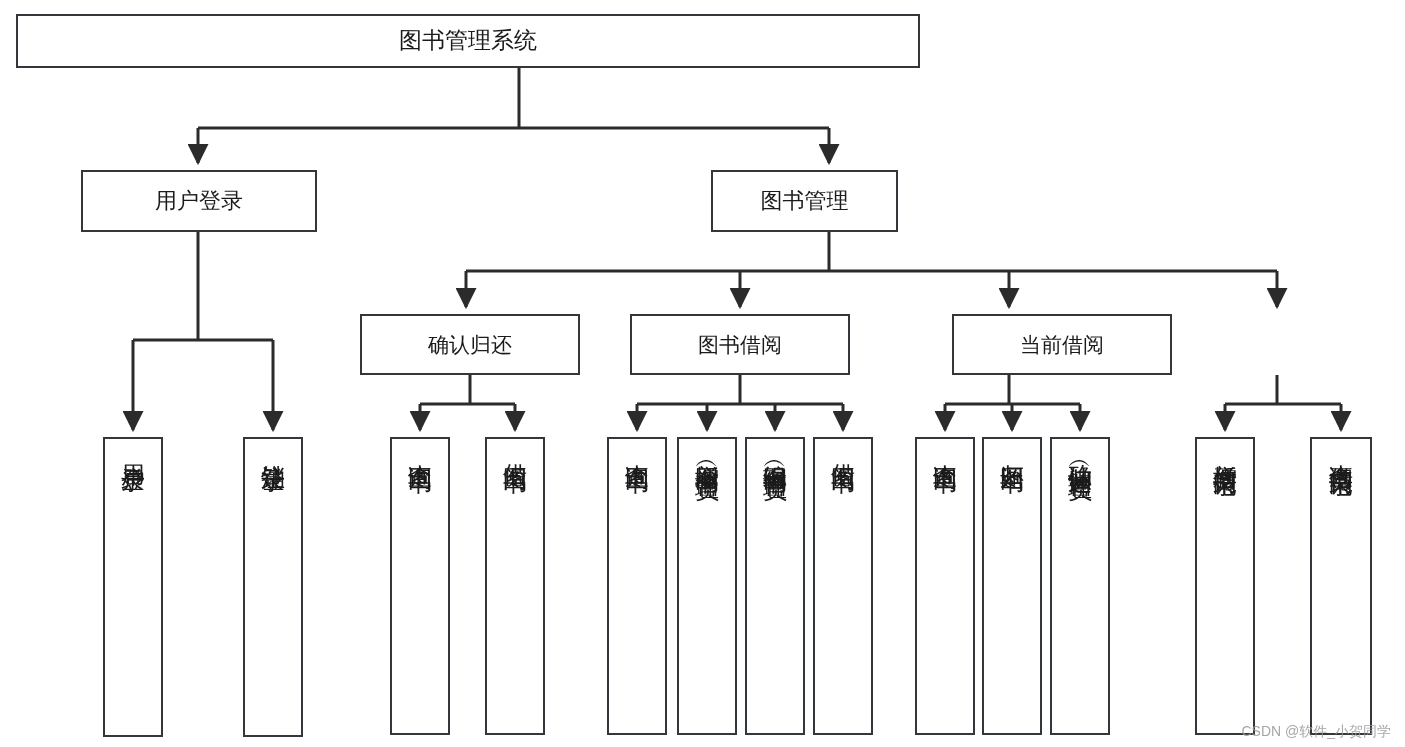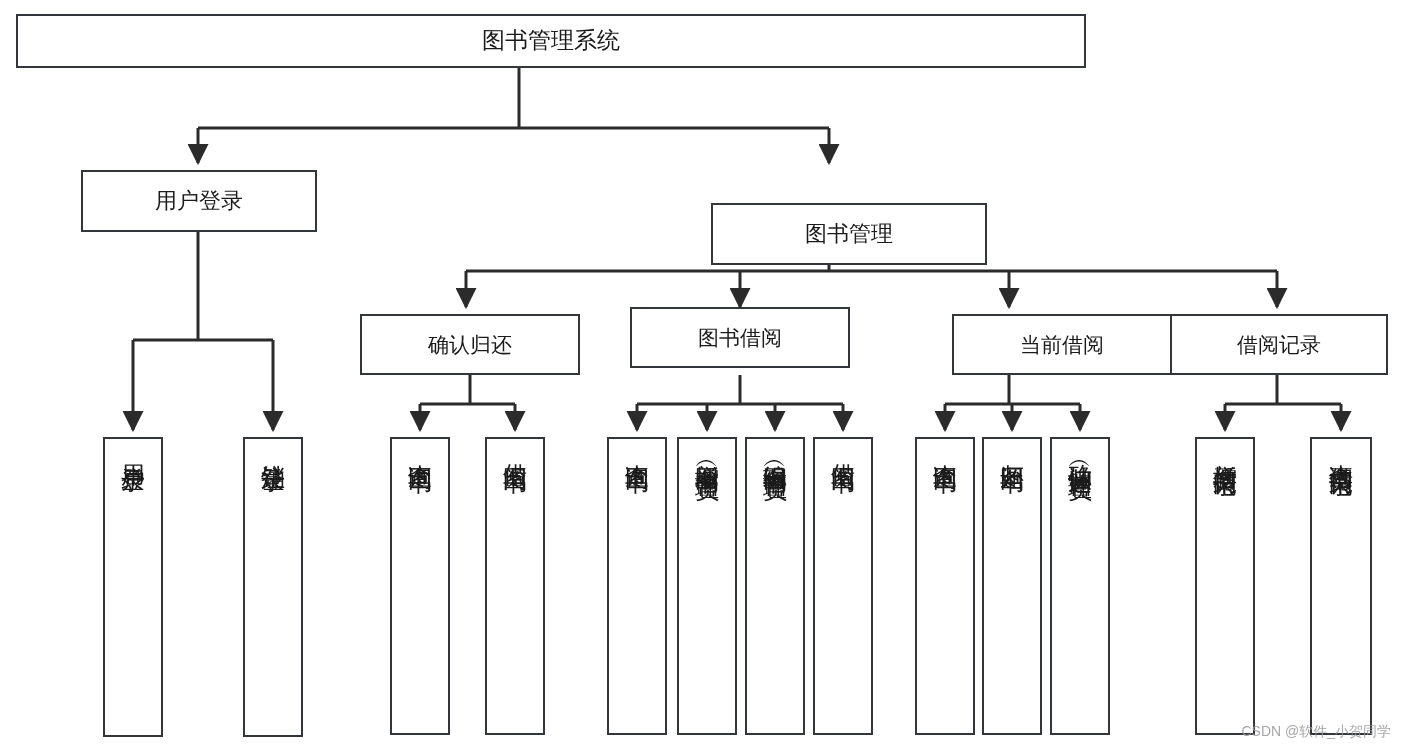--- a/index.html
+++ b/index.html
@@ -114,42 +114,39 @@
       <path d="M 1012 404 L 1012 430" marker-end="url(#arrow)"></path>
       <path d="M 1080 404 L 1080 430" marker-end="url(#arrow)"></path>
 
       <path d="M 1277 375 L 1277 404"></path>
       <path d="M 1225 404 L 1341 404"></path>
       <path d="M 1225 404 L 1225 430" marker-end="url(#arrow)"></path>
       <path d="M 1341 404 L 1341 430" marker-end="url(#arrow)"></path>
     </g>
   </svg>
 
-  <div class="node node-root" style="left:16px; top:14px; width:1070px; height:54px;">
+  <div class="node node-root" style="left:16px; top:14px; width:904px; height:54px;">
     <span class="label">图书管理系统</span>
   </div>
 
   <div class="node node-l2" style="left:81px; top:170px; width:236px; height:62px;">
     <span class="label">用户登录</span>
   </div>
-  <div class="node node-l2" style="left:711px; top:170px; width:276px; height:62px;margin-top:33px;">
+  <div class="node node-l2" style="left:711px; top:170px; width:187px; height:62px;">
     <span class="label">图书管理</span>
   </div>
 
   <div class="node node-l3" style="left:360px; top:314px; width:220px; height:61px;">
     <span class="label">确认归还</span>
   </div>
-  <div class="node node-l3" style="left:630px; top:307px; width:220px; height:61px;">
+  <div class="node node-l3" style="left:630px; top:314px; width:220px; height:61px;">
     <span class="label">图书借阅</span>
   </div>
   <div class="node node-l3" style="left:952px; top:314px; width:220px; height:61px;">
     <span class="label">当前借阅</span>
-  </div>
-  <div class="node node-l3" style="left:1170px; top:314px; width:218px; height:61px;">
-    <span class="label">借阅记录</span>
   </div>
 
   <div class="node node-leaf" style="left:103px; top:437px; width:60px; height:300px;">
     <span class="label">用户登录</span>
   </div>
   <div class="node node-leaf" style="left:243px; top:437px; width:60px; height:300px;">
     <span class="label">注销登录</span>
   </div>
 
   <div class="node node-leaf" style="left:390px; top:437px; width:60px; height:298px;">

